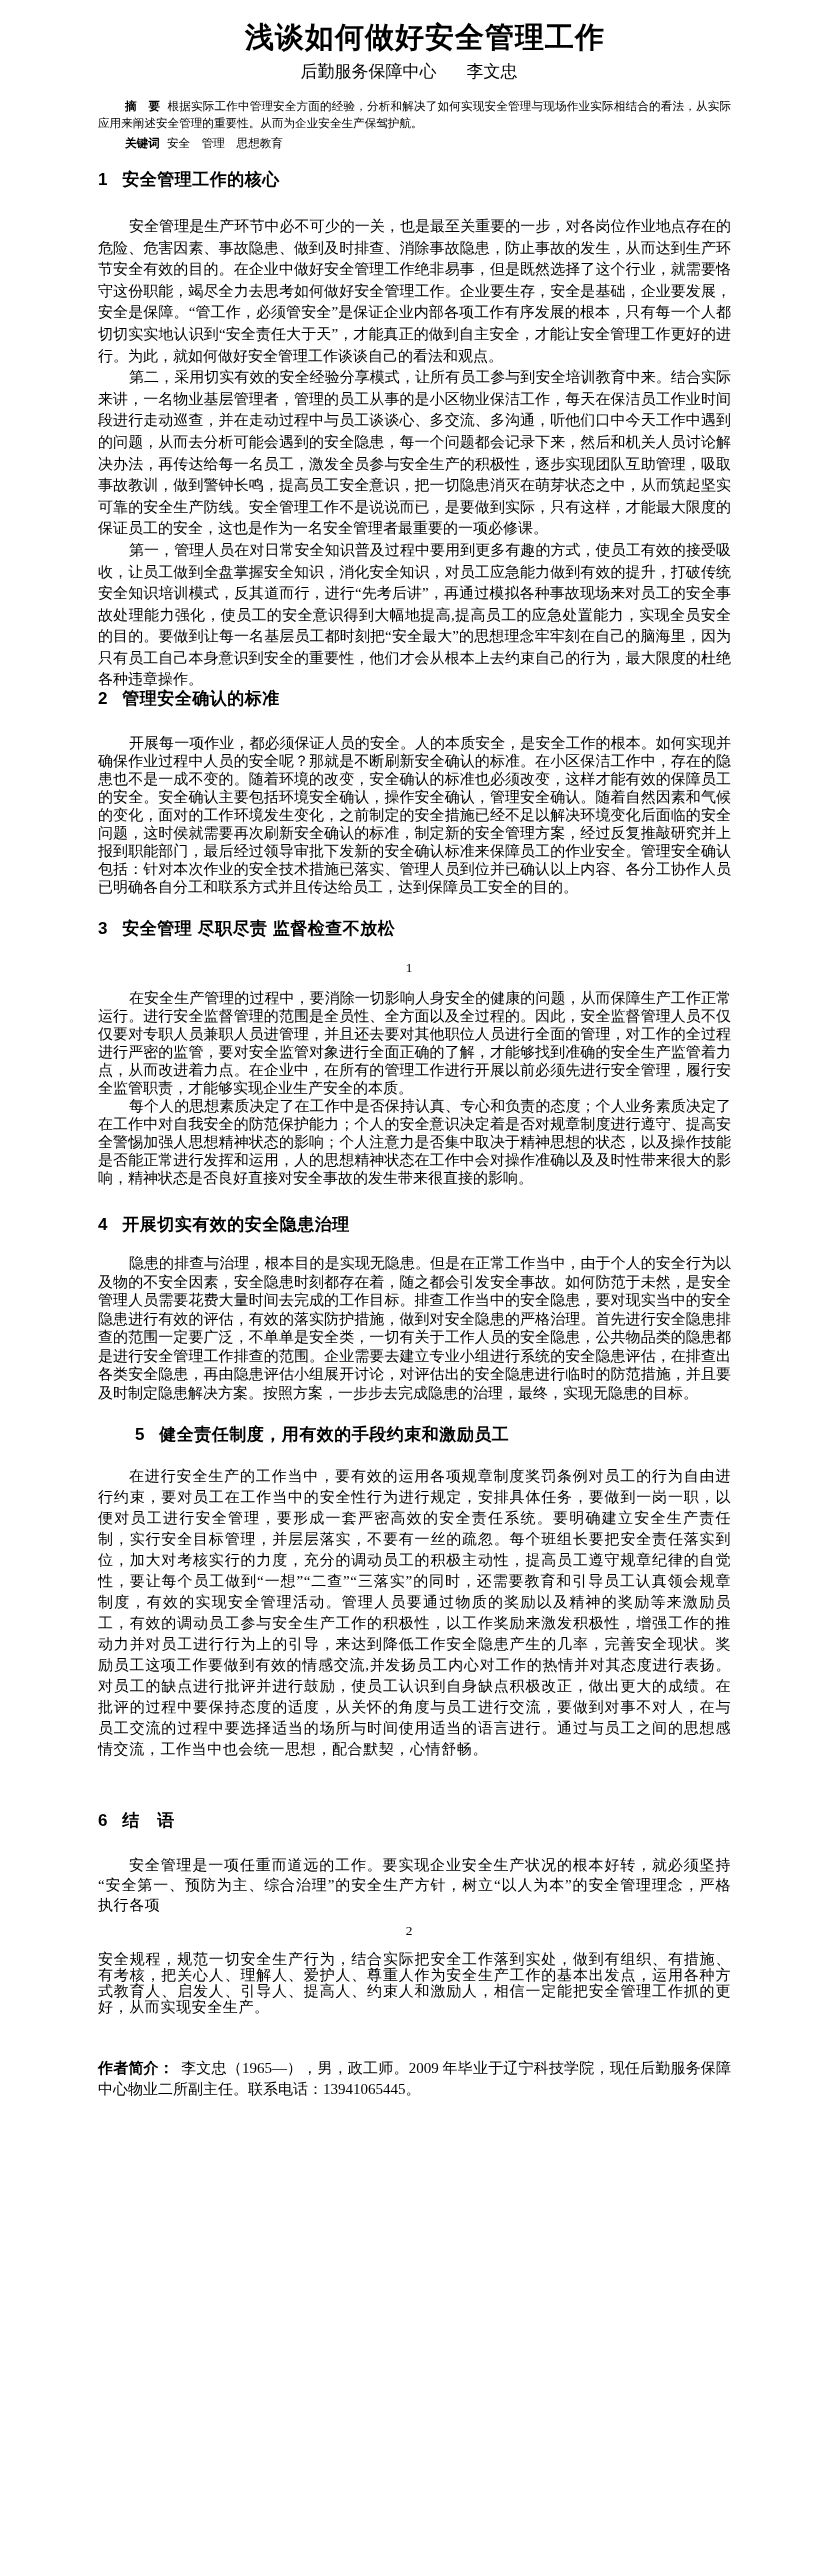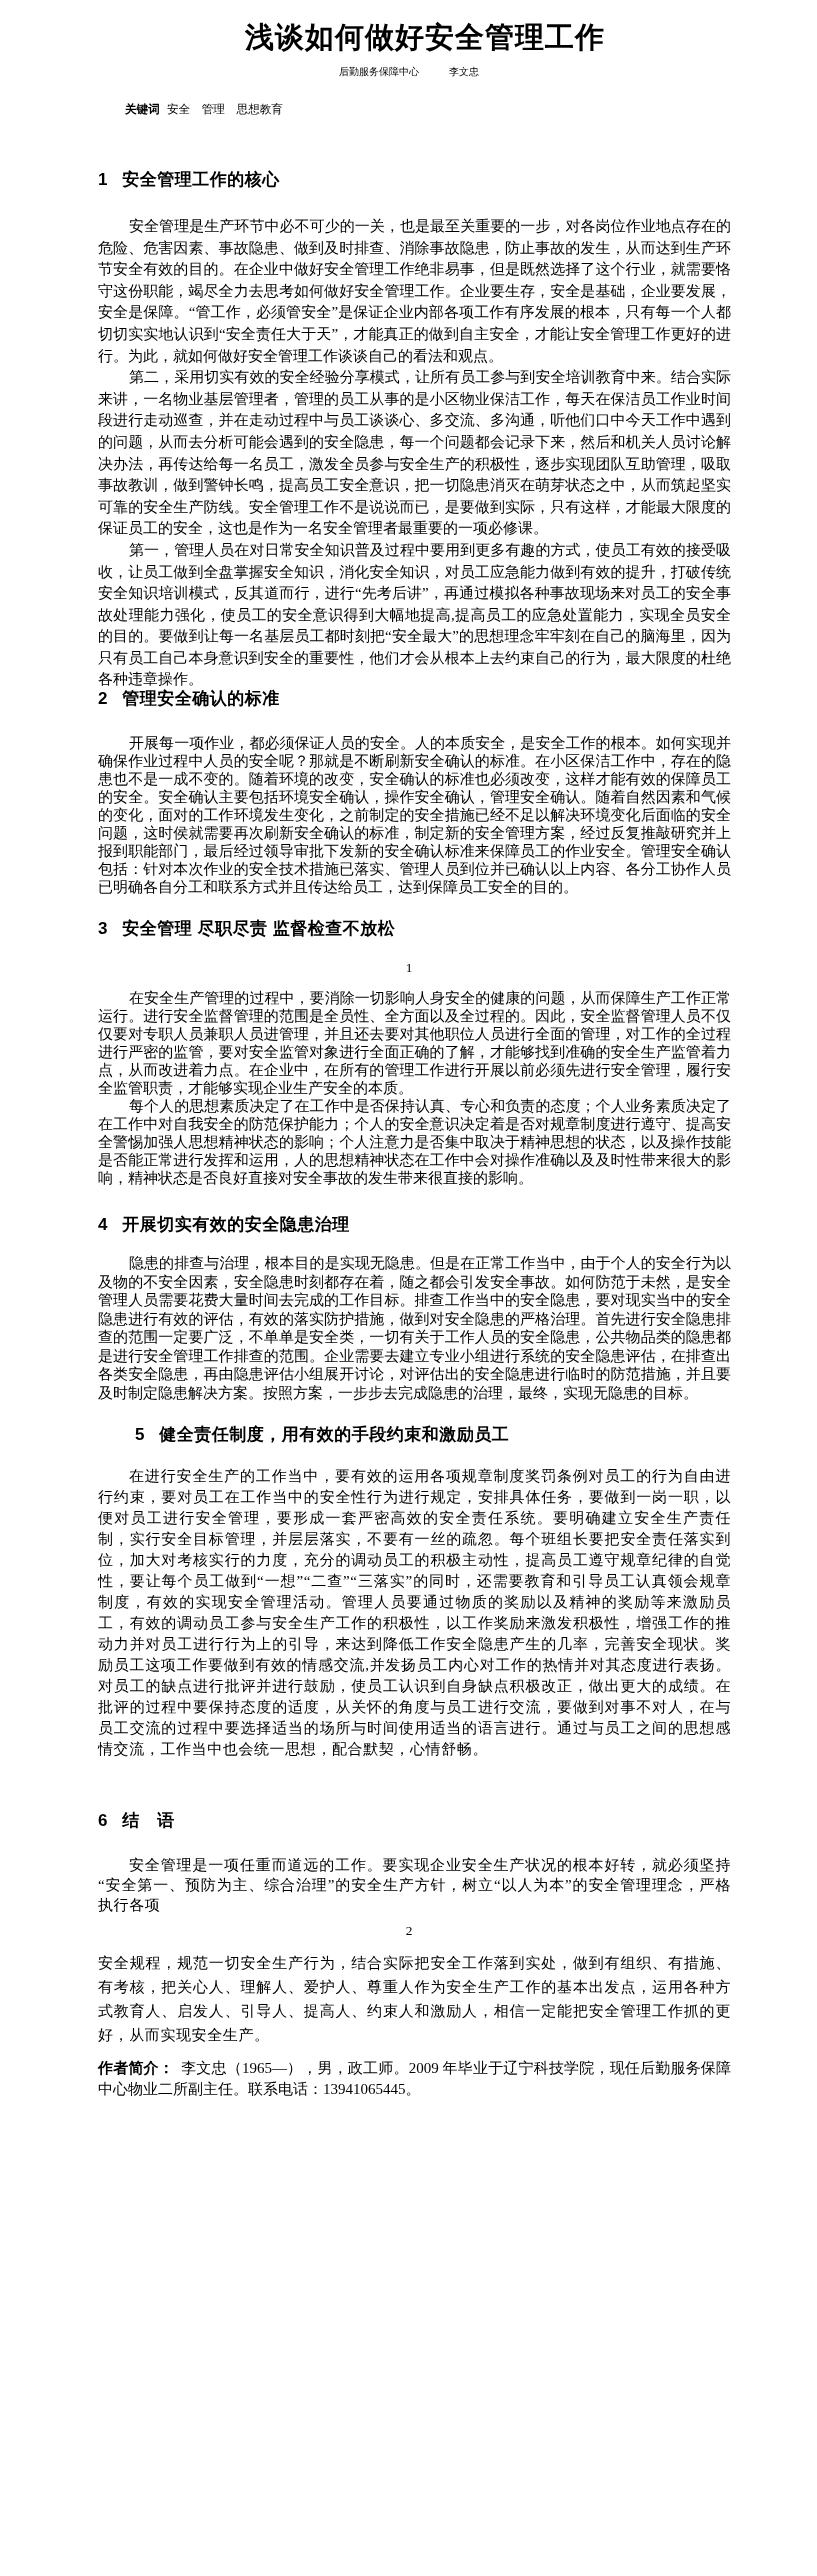--- a/index.html
+++ b/index.html
@@ -12,21 +12,21 @@
     color:#000;
     font-family:"Liberation Serif","DejaVu Serif",serif;
   }
   .doc-title{
     position:absolute;top:5.2px;left:0;width:100%;
     text-align:center;font-size:29px;font-weight:bold;
     line-height:33px;letter-spacing:1px;margin:16px;
   }
   .authors{
     position:absolute;top:63px;left:0;width:100%;
-    text-align:center;font-size:10px;line-height:17.5px;
+    text-align:center;font-size:17px;line-height:17.5px;
   }
   .authors .aff{margin-right:30px;}
   .abs-block{
     position:absolute;top:98px;left:98px;width:633px;
     font-size:11.6px;line-height:16.5px;text-align:justify;
   }
   .abs-block p{margin:0;text-indent:27px;}
   .abs-block .kw{margin-top:2.6px;}
   .lbl{
     font-weight:bold;margin-right:7.2px;
@@ -45,40 +45,41 @@
     font-size:15px;text-align:justify;
   }
   .body-block p{margin:0;text-indent:31px;}
   .body-block p.noindent{text-indent:0;}
   .s1{top:216px;line-height:21.6px;}
   .s2{top:734px;line-height:18px;}
   .s3{top:989px;line-height:18px;}
   .s4{top:1254px;line-height:18.5px;}
   .s5{top:1466px;line-height:21px;letter-spacing:0.6px;}
   .s6a{top:1855px;line-height:20px;letter-spacing:0.6px;}
-  .s6b{top:1951px;line-height:24px;letter-spacing:0.6px;}
+  .s6b{top:1951px;line-height:16px;letter-spacing:0.6px;}
   .bio{top:2057px;line-height:21px;}
   .pgnum{
     position:absolute;left:0;width:100%;text-align:center;
     font-size:13.4px;line-height:15.5px;
   }
   .pg1{top:960px;} .pg2{top:1923px;}
 </style>
 </head>
 <body>
 
 <div class="page">
 
   <h1 class="doc-title">浅谈如何做好安全管理工作</h1>
 
   <div class="authors">
     <span class="aff">后勤服务保障中心</span><span>李文忠</span>
   </div>
 
   <div class="abs-block">
+    <p><span class="lbl">摘　要</span><span>根据实际工作中管理安全方面的经验，分析和解决了如何实现安全管理与现场作业实际相结合的看法，从实际应用来阐述安全管理的重要性。从而为企业安全生产保驾护航。</span></p>
     <p class="kw"><span class="lbl">关键词</span><span>安全　管理　思想教育</span></p>
   </div>
 
   <h2 class="sec-h h1"><span class="h-num">1</span><span>安全管理工作的核心</span></h2>
   <div class="body-block s1">
     <p>安全管理是生产环节中必不可少的一关，也是最至关重要的一步，对各岗位作业地点存在的危险、危害因素、事故隐患、做到及时排查、消除事故隐患，防止事故的发生，从而达到生产环节安全有效的目的。在企业中做好安全管理工作绝非易事，但是既然选择了这个行业，就需要恪守这份职能，竭尽全力去思考如何做好安全管理工作。企业要生存，安全是基础，企业要发展，安全是保障。“管工作，必须管安全”是保证企业内部各项工作有序发展的根本，只有每一个人都切切实实地认识到“安全责任大于天”，才能真正的做到自主安全，才能让安全管理工作更好的进行。为此，就如何做好安全管理工作谈谈自己的看法和观点。</p>
     <p>第二，采用切实有效的安全经验分享模式，让所有员工参与到安全培训教育中来。结合实际来讲，一名物业基层管理者，管理的员工从事的是小区物业保洁工作，每天在保洁员工作业时间段进行走动巡查，并在走动过程中与员工谈谈心、多交流、多沟通，听他们口中今天工作中遇到的问题，从而去分析可能会遇到的安全隐患，每一个问题都会记录下来，然后和机关人员讨论解决办法，再传达给每一名员工，激发全员参与安全生产的积极性，逐步实现团队互助管理，吸取事故教训，做到警钟长鸣，提高员工安全意识，把一切隐患消灭在萌芽状态之中，从而筑起坚实可靠的安全生产防线。安全管理工作不是说说而已，是要做到实际，只有这样，才能最大限度的保证员工的安全，这也是作为一名安全管理者最重要的一项必修课。</p>
     <p>第一，管理人员在对日常安全知识普及过程中要用到更多有趣的方式，使员工有效的接受吸收，让员工做到全盘掌握安全知识，消化安全知识，对员工应急能力做到有效的提升，打破传统安全知识培训模式，反其道而行，进行“先考后讲”，再通过模拟各种事故现场来对员工的安全事故处理能力强化，使员工的安全意识得到大幅地提高,提高员工的应急处置能力，实现全员安全的目的。要做到让每一名基层员工都时刻把“安全最大”的思想理念牢牢刻在自己的脑海里，因为只有员工自己本身意识到安全的重要性，他们才会从根本上去约束自己的行为，最大限度的杜绝各种违章操作。</p>
   </div>
 

